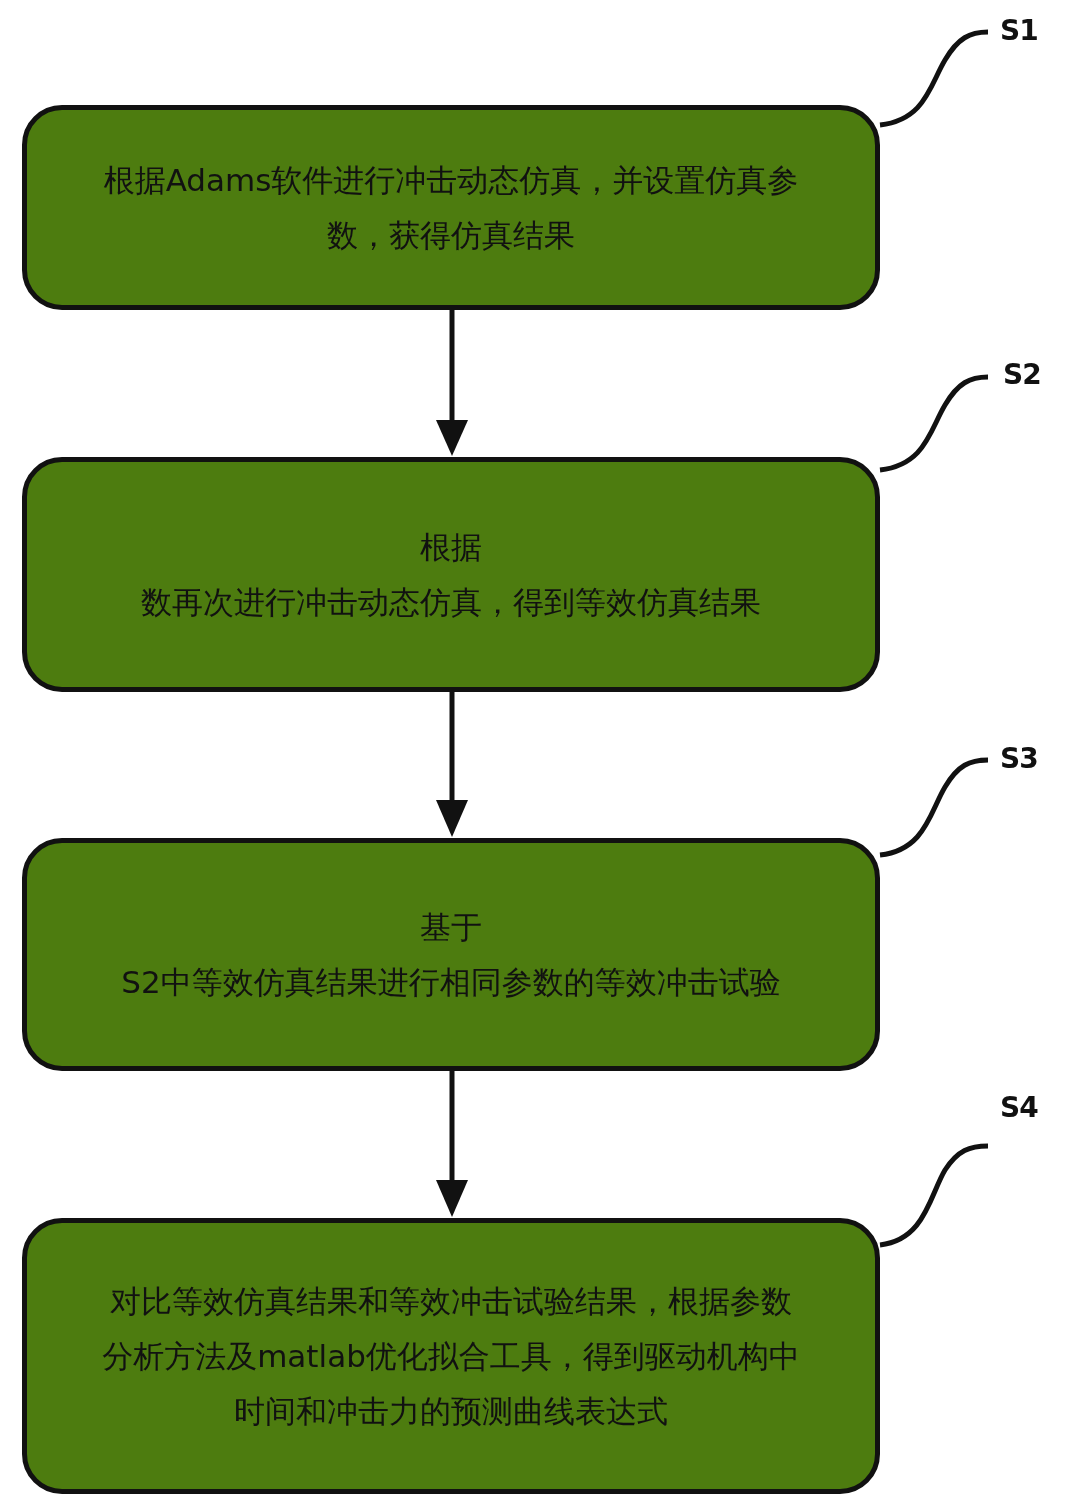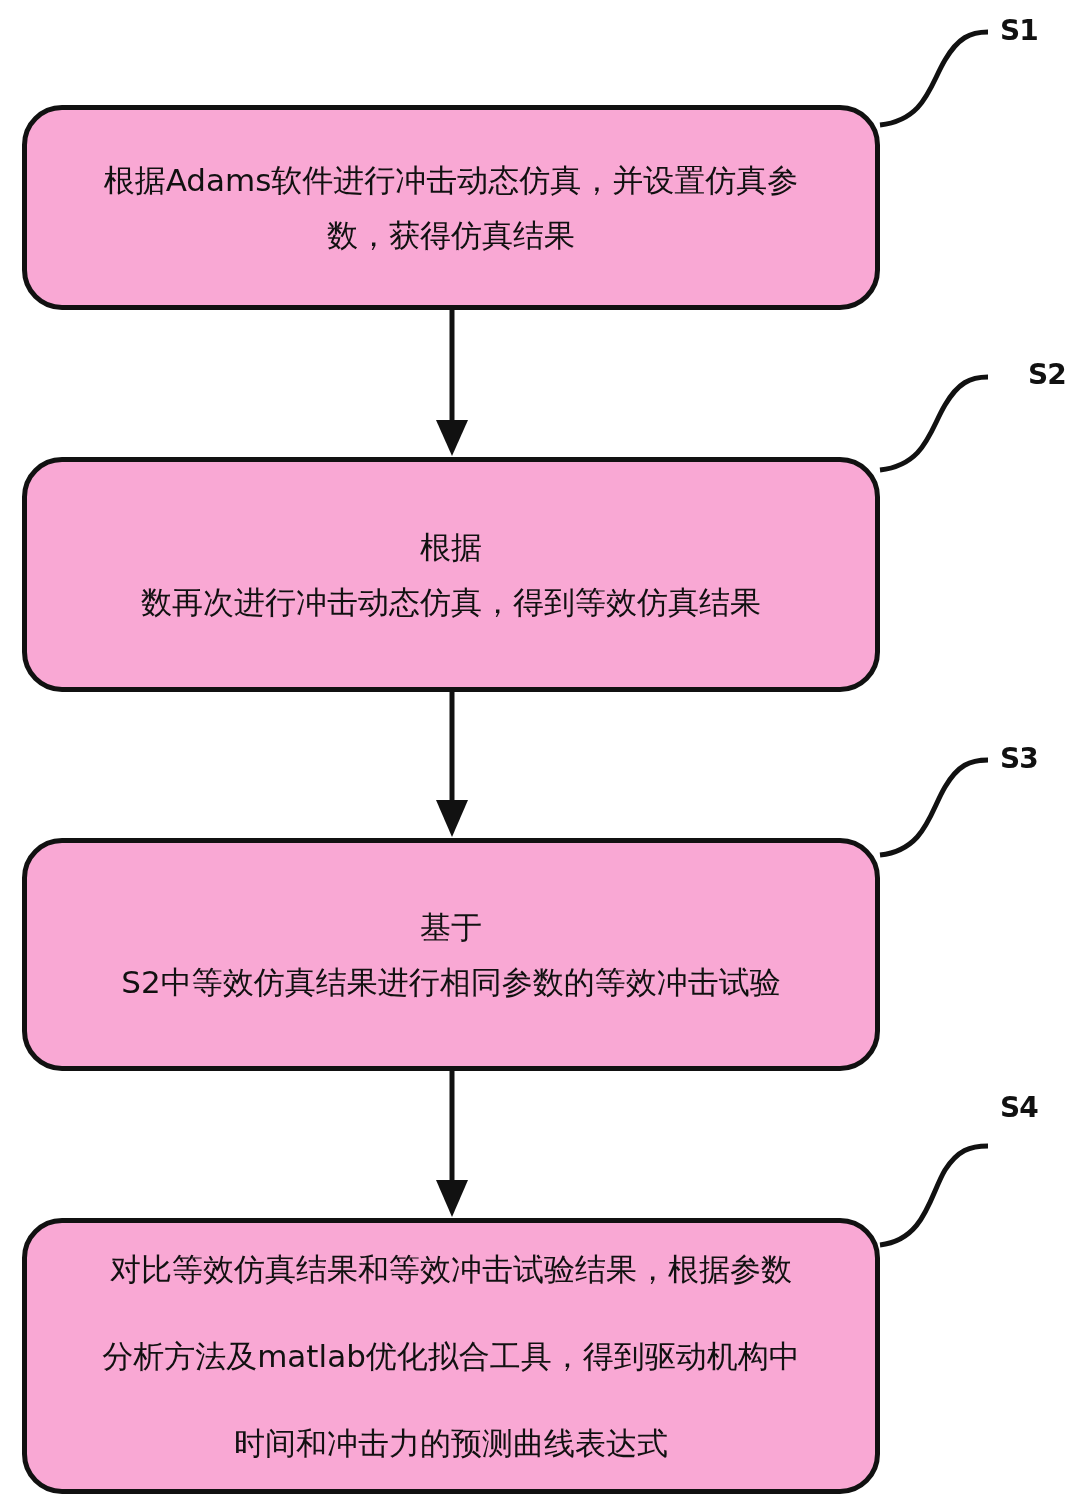--- a/index.html
+++ b/index.html
@@ -1,19 +1,19 @@
 <!DOCTYPE html>
 <html><head>
 <meta charset="utf-8">
 <style>
   html, body { margin: 0; padding: 0; background: #ffffff; }
   body { width: 1067px; height: 1507px; position: relative; overflow: hidden;
          font-family: "DejaVu Sans", "Liberation Sans", sans-serif; color: #111; }
   .box { position: absolute; left: 22px; width: 858px; border: 5px solid #111;
-         border-radius: 40px; background: #f9a8d4; box-sizing: border-box;
+         border-radius: 40px; background: #4d7c0f; box-sizing: border-box;
          display: flex; flex-direction: column; justify-content: center; align-items: center;
          text-align: center; font-size: 31px; line-height: 55px; padding: 0 24px; }
   .box .line { display: block; white-space: nowrap; }
   .label { position: absolute; font-size: 28px; font-weight: bold; color: #111;
            font-family: "DejaVu Sans", sans-serif; letter-spacing: -1px; }
   svg.overlay { position: absolute; left: 0; top: 0; }
 </style>
 </head>
 <body>
 
@@ -37,36 +37,36 @@
     <polygon points="436,1180 468,1180 452,1217" fill="#111"></polygon>
   </g>
 
   <path d="M880,125 C925,120 930,85 945,60 C958,38 970,32 988,32" stroke="#111" stroke-width="5" fill="none"></path>
   <path d="M880,470 C925,465 930,430 945,405 C958,383 970,377 988,377" stroke="#111" stroke-width="5" fill="none"></path>
   <path d="M880,855 C925,850 930,812 945,787 C958,765 970,760 988,760" stroke="#111" stroke-width="5" fill="none"></path>
   <path d="M880,1245 C925,1240 930,1195 945,1170 C958,1150 970,1146 988,1146" stroke="#111" stroke-width="5" fill="none"></path>
 </svg>
 
 <div class="label" style="left:1000px; top:14px;">S1</div>
-<div class="label" style="left:1028px; top:358px;">S2</div>
+<div class="label" style="left:1003px; top:358px;">S2</div>
 <div class="label" style="left:1000px; top:742px;">S3</div>
 <div class="label" style="left:1000px; top:1091px;">S4</div>
 
 <div class="box" style="top:105px; height:205px;">
   <span class="line">根据Adams软件进行冲击动态仿真，并设置仿真参</span>
   <span class="line">数，获得仿真结果</span>
 </div>
 
 <div class="box" style="top:457px; height:235px;">
   <span class="line">根据</span>
   <span class="line">数再次进行冲击动态仿真，得到等效仿真结果</span>
 </div>
 
 <div class="box" style="top:838px; height:233px;">
   <span class="line">基于</span>
   <span class="line">S2中等效仿真结果进行相同参数的等效冲击试验</span>
 </div>
 
-<div class="box" style="top:1218px; height:276px;gap:32px;">
+<div class="box" style="top:1218px; height:276px;">
   <span class="line">对比等效仿真结果和等效冲击试验结果，根据参数</span>
   <span class="line">分析方法及matlab优化拟合工具，得到驱动机构中</span>
   <span class="line">时间和冲击力的预测曲线表达式</span>
 </div>
 
 </body></html>

